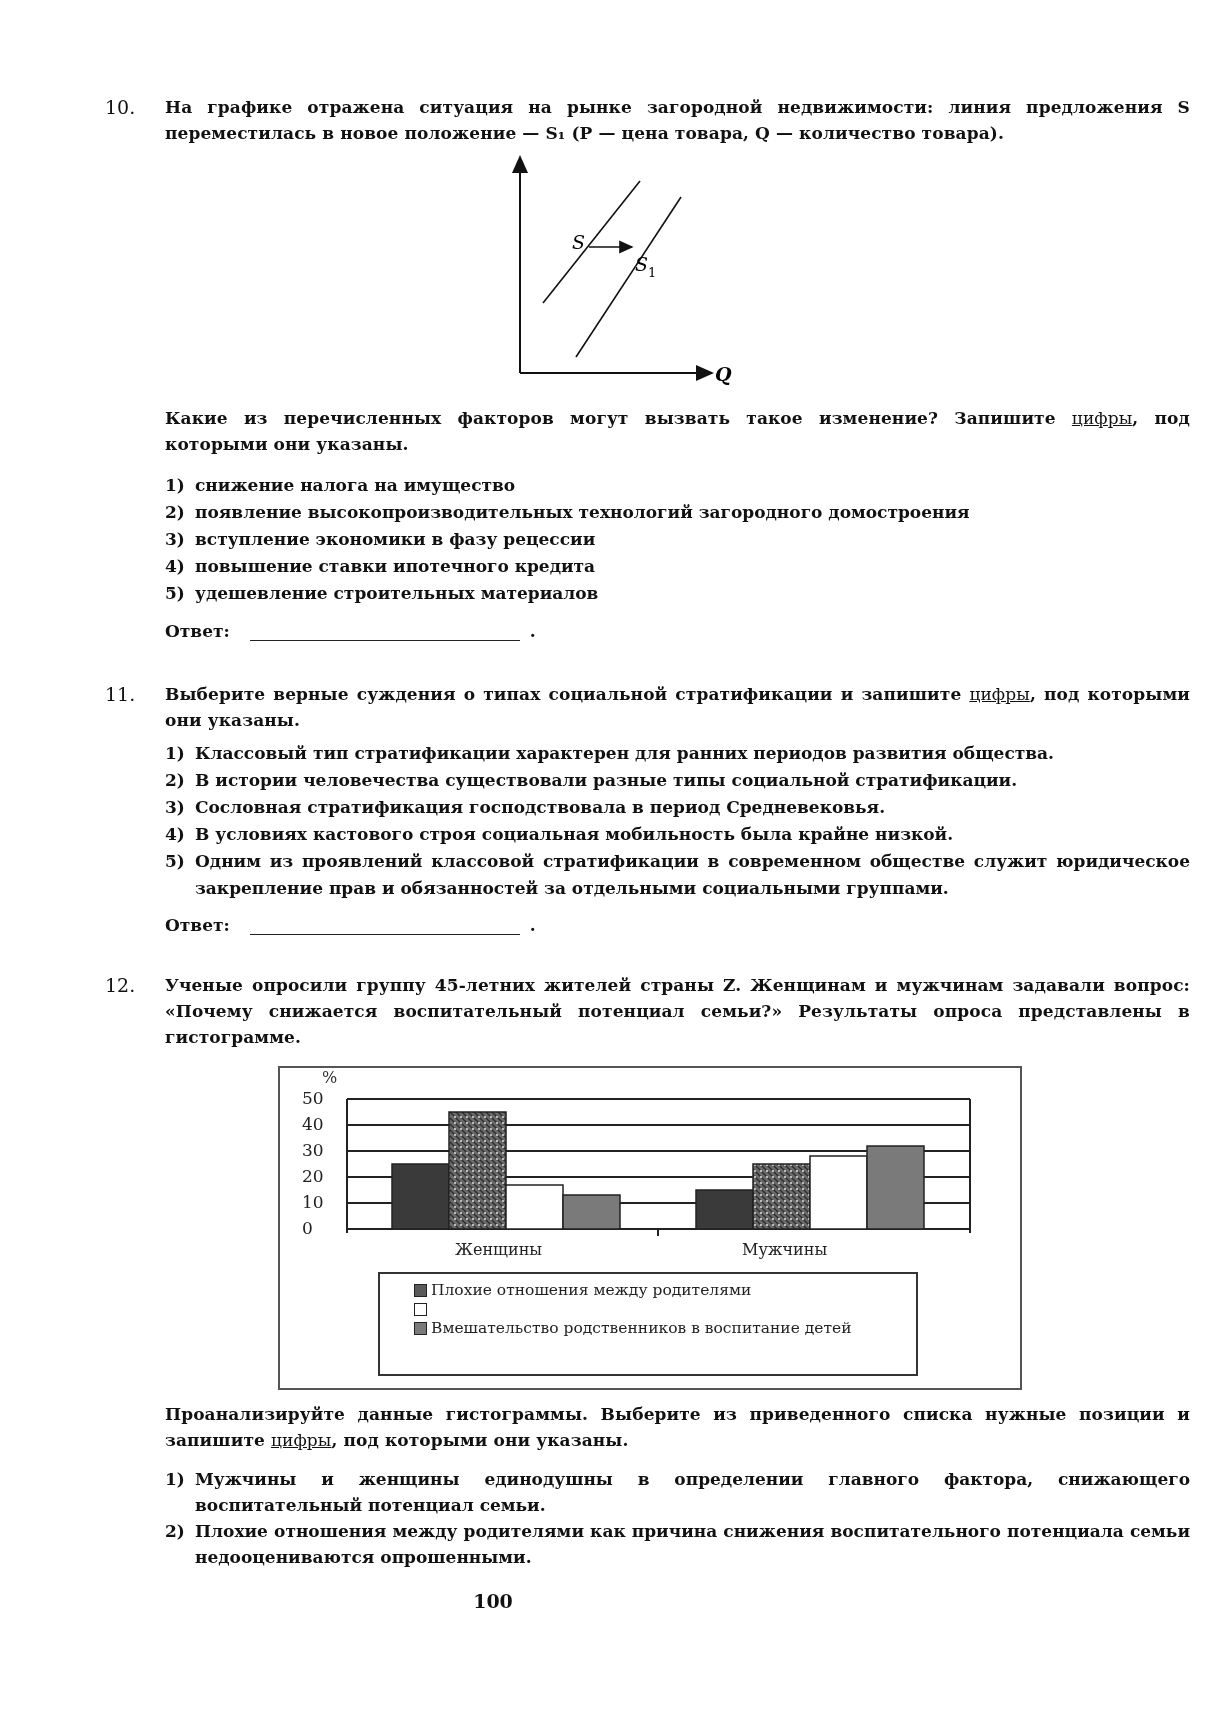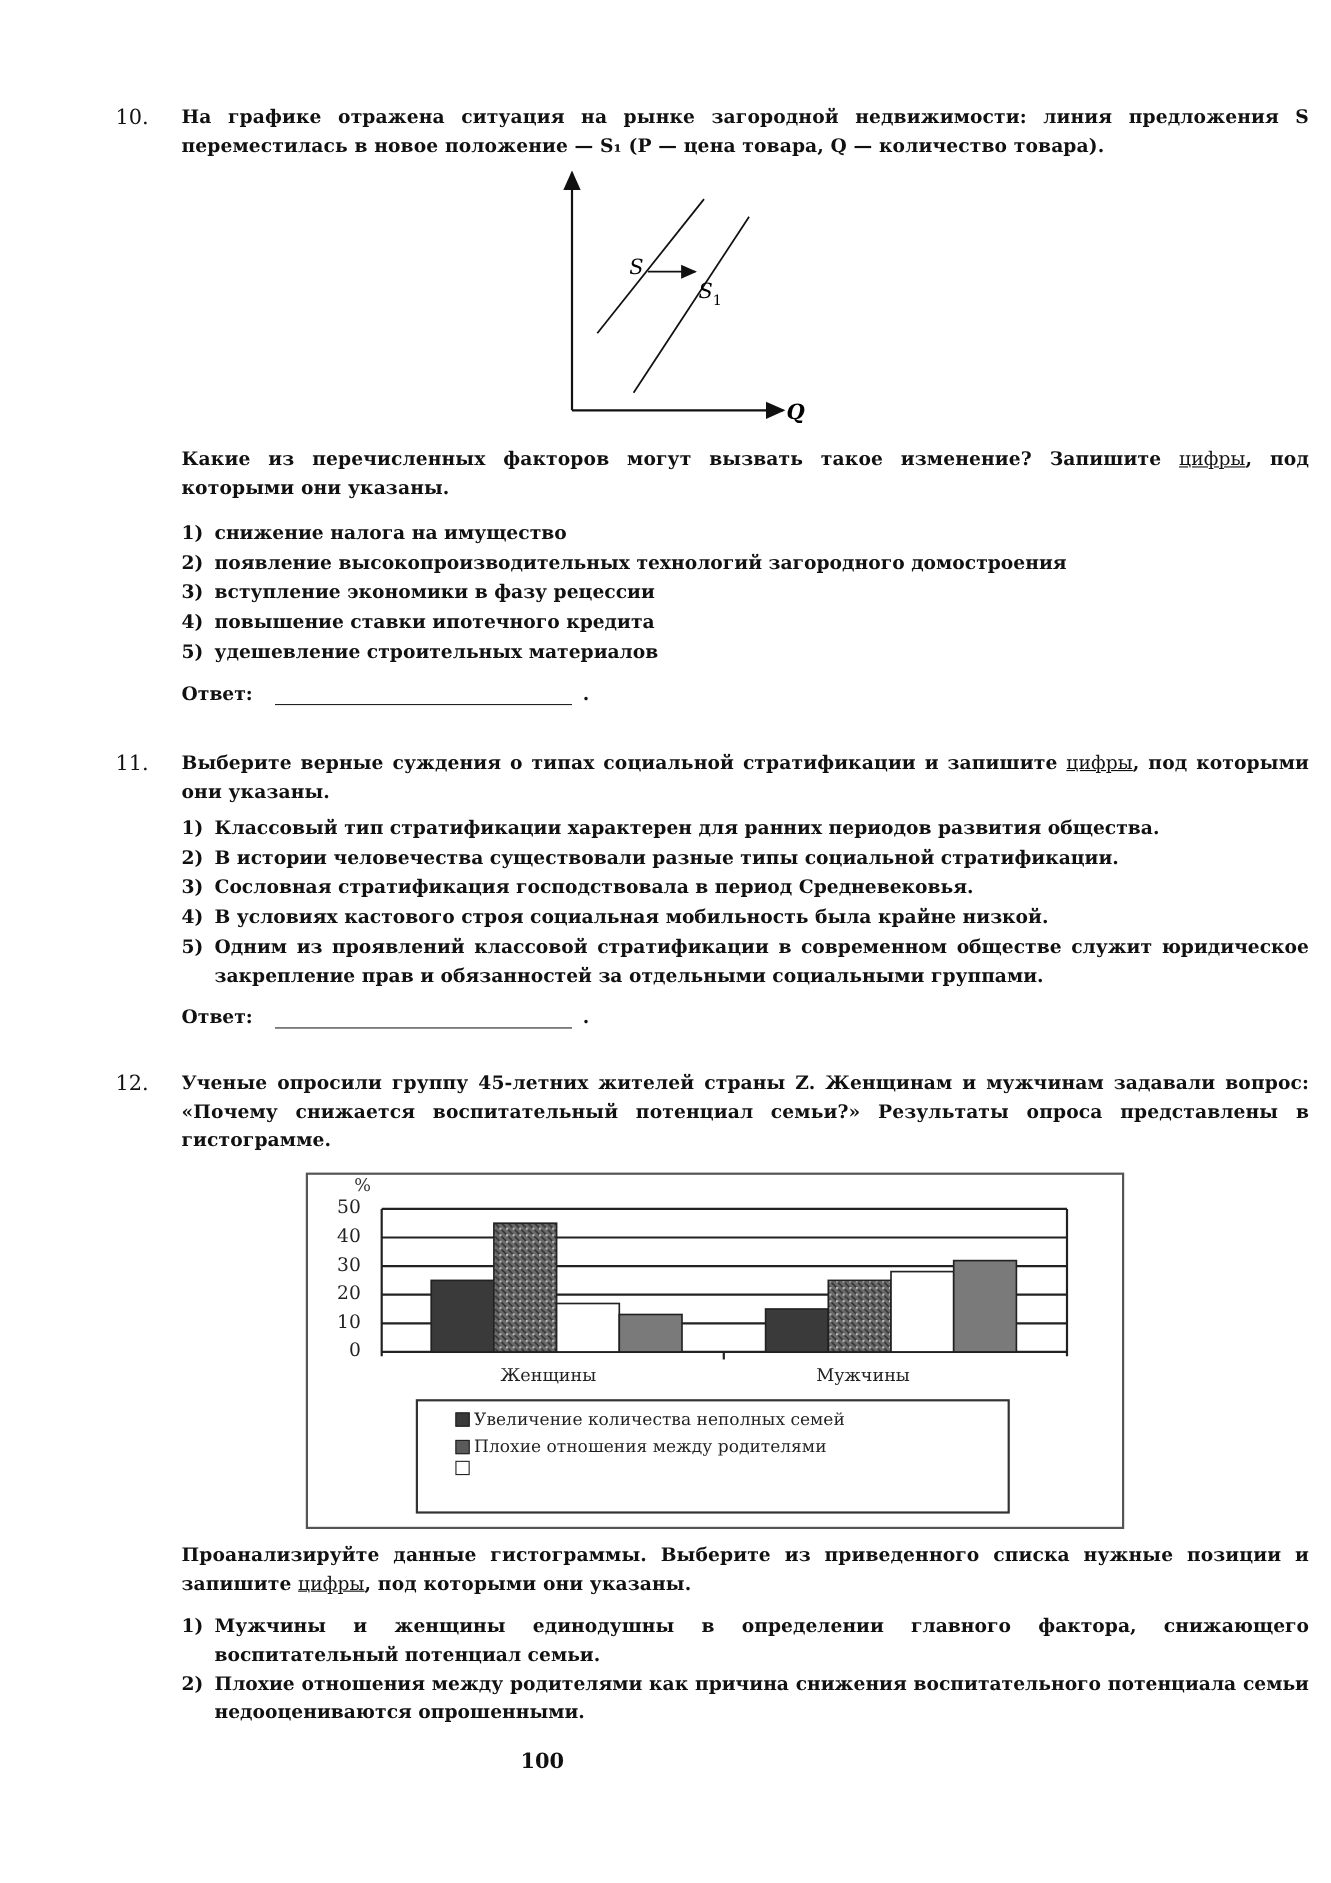--- a/index.html
+++ b/index.html
@@ -18,21 +18,21 @@
   .answer .dot { margin-left: 10px; }
   .graph { position: absolute; left: 500px; top: 155px; width: 290px; height: 240px; }
   .chartbox { position: absolute; left: 278px; top: 1066px; width: 740px; height: 320px;
               border: 2px solid #555; background: #fff; }
   .legend { position: absolute; left: 98px; top: 204px; width: 540px; height: 104px;
             border: 2px solid #333; font-size: 15.5px; line-height: 25px; padding: 4px 0 0 34px; box-sizing: border-box; color: #222; }
   .legend .li { display: flex; align-items: center; }
   .legend .sw { width: 11px; height: 11px; border: 1px solid #222; margin-right: 4px; flex: 0 0 11px; }
   .page-num { position: absolute; left: 0; width: 986px; top: 1590px; text-align: center; font-weight: bold; font-size: 19px; }
   .cat-label { position: absolute; font-size: 16px; color: #222; }
-  .ylabel-tick { position: absolute; font-size: 17px; color: #222; width: 26px; text-align: right; }
+  .ylabel-tick { position: absolute; font-size: 17px; color: #222; width: 26px; text-align: left; }
 </style>
 </head>
 <body>
 
 <div class="task-num" style="top:96px">10.</div>
 <div class="para" style="top:94px">На графике отражена ситуация на рынке загородной недвижимости: линия предложения S переместилась в новое положение — S₁ (P — цена товара, Q — количество товара).</div>
 
 <svg class="graph" viewBox="0 0 290 240">
   <defs>
     <marker id="ah" markerWidth="10" markerHeight="10" refX="8" refY="5" orient="auto">
@@ -158,29 +158,29 @@
   <div class="ylabel-tick" style="left:22px;top:46px">40</div>
   <div class="ylabel-tick" style="left:22px;top:72px">30</div>
   <div class="ylabel-tick" style="left:22px;top:98px">20</div>
   <div class="ylabel-tick" style="left:22px;top:124px">10</div>
   <div class="ylabel-tick" style="left:22px;top:150px">0</div>
   <div class="cat-label" style="left:175px;top:172px">Женщины</div>
   <div class="cat-label" style="left:462px;top:172px">Мужчины</div>
 
   <div class="legend">
     <div class="li">
-        <span class="sw" style="background:#3a3a3a"></span>
-        <span>Увеличение количества неполных семей</span>
-      </div>
-    <div class="li">
         <span class="sw" style="background:#5a5a5a"></span>
         <span>Плохие отношения между родителями</span>
       </div>
     <div class="li">
         <span class="sw" style="background:#fff"></span>
+      </div>
+    <div class="li">
+        <span class="sw" style="background:#7a7a7a"></span>
+        <span>Вмешательство родственников в воспитание детей</span>
       </div>
   </div>
 </div>
 
 <div class="para" style="top:1401px">
   <span>Проанализируйте данные гистограммы. Выберите из приведенного списка нужные позиции и запишите </span><u>цифры</u><span>, под которыми они указаны.</span>
 </div>
 
 <div class="opts" style="top:1466px;line-height:26px">
   <div class="opt">

